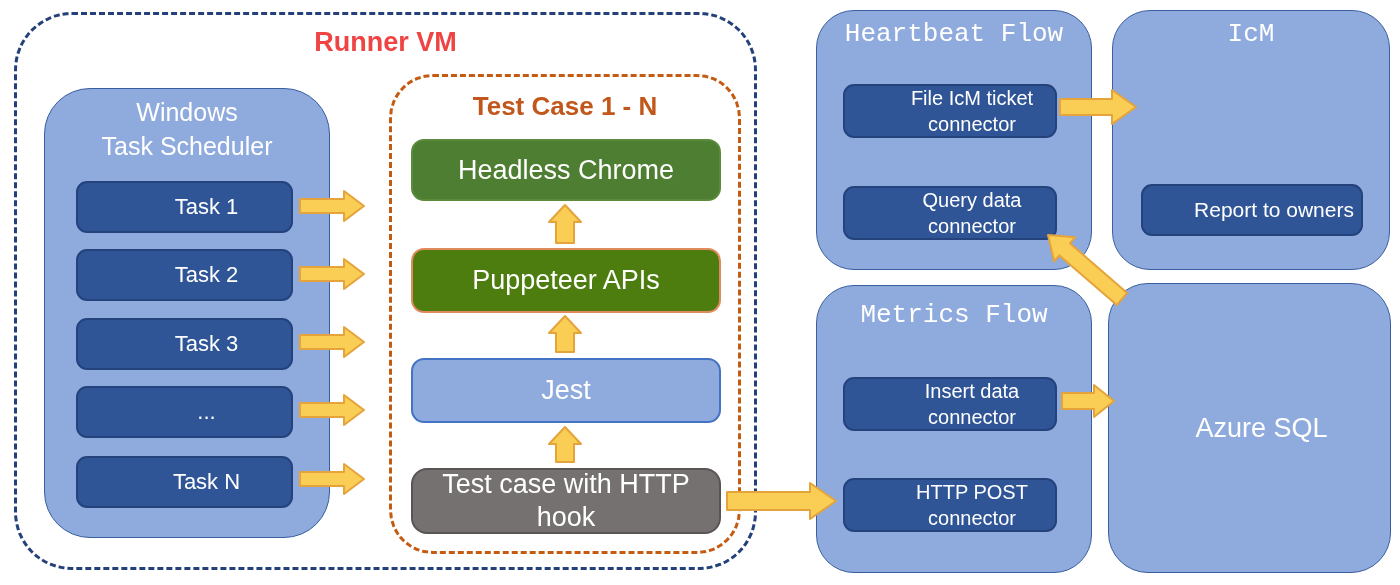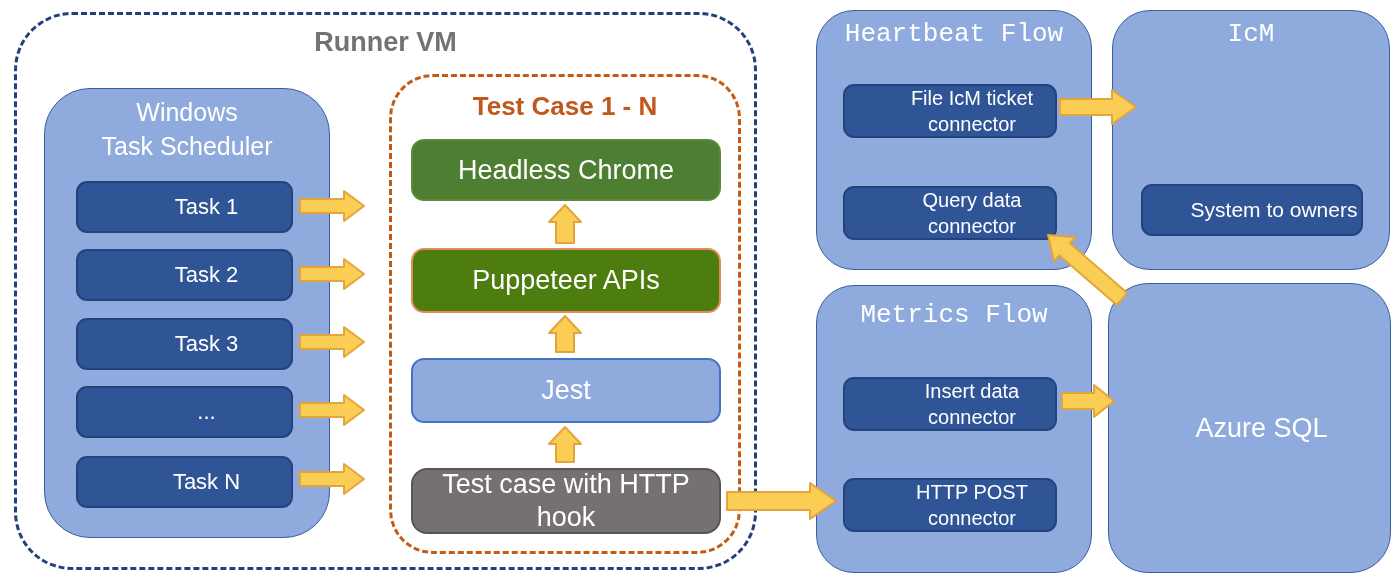--- a/index.html
+++ b/index.html
@@ -6,21 +6,21 @@
   .canvas {
     position:relative; width:1400px; height:585px; background:#ffffff;
     font-family:"Liberation Sans", sans-serif; overflow:hidden;
   }
   .abs { position:absolute; box-sizing:border-box; }
 
   
   .runner-frame { border:3px dashed #24407A; border-radius:58px; }
   .testcase-frame { border:3px dashed #C55A11; border-radius:44px; }
   .frame-title { text-align:center; font-weight:bold; }
-  .runner-title { color:#737373; font-size:27px; }
+  .runner-title { color:#ef4444; font-size:27px; }
   .testcase-title { color:#C2571B; font-size:26px; }
 
   
   .group {
     background:#8FAADC; border:1.5px solid #3A5FA0; color:#ffffff;
   }
   .group-title {
     position:absolute; left:0; right:0; text-align:center;
     color:#ffffff; font-size:26px;font-family:Liberation Mono, monospace;
   }
@@ -88,21 +88,21 @@
     <div class="abs navy" style="left:26px; top:73px; width:214px; height:54px;">
       <span class="wrap">File IcM ticket connector</span>
     </div>
     <div class="abs navy" style="left:26px; top:175px; width:214px; height:54px;">
       <span class="wrap">Query data connector</span>
     </div>
   </div>
 
   <div class="abs group" style="left:1112px; top:10px; width:278px; height:260px; border-radius:38px;">
     <div class="group-title" style="top:8px;">IcM</div>
-    <div class="abs navy icm-item" style="left:28px; top:173px; width:222px; height:52px;">System to owners</div>
+    <div class="abs navy icm-item" style="left:28px; top:173px; width:222px; height:52px;">Report to owners</div>
   </div>
 
   <div class="abs group" style="left:816px; top:285px; width:276px; height:288px; border-radius:38px;">
     <div class="group-title" style="top:14px;">Metrics Flow</div>
     <div class="abs navy" style="left:26px; top:91px; width:214px; height:54px;">
       <span class="wrap">Insert data connector</span>
     </div>
     <div class="abs navy" style="left:26px; top:192px; width:214px; height:54px;">
       <span class="wrap">HTTP POST connector</span>
     </div>

